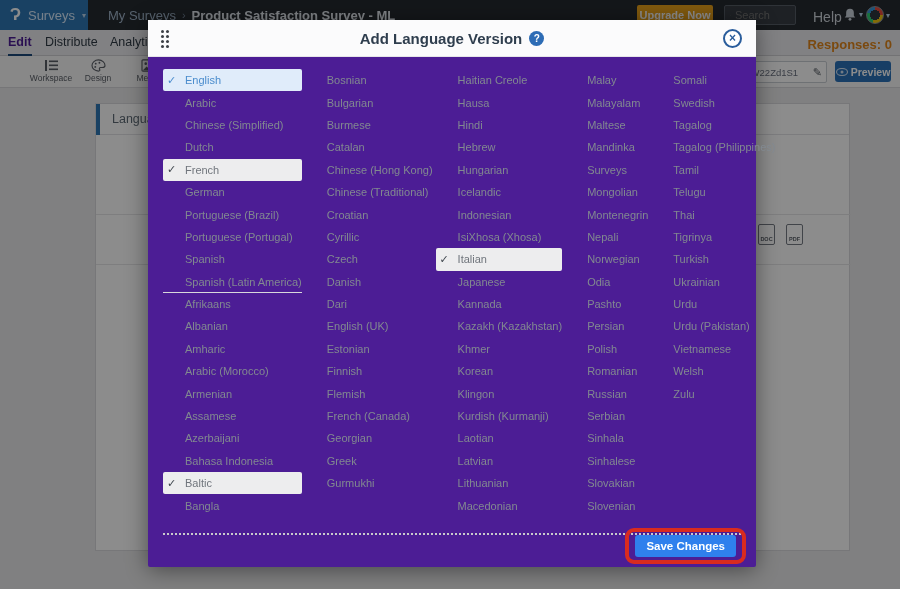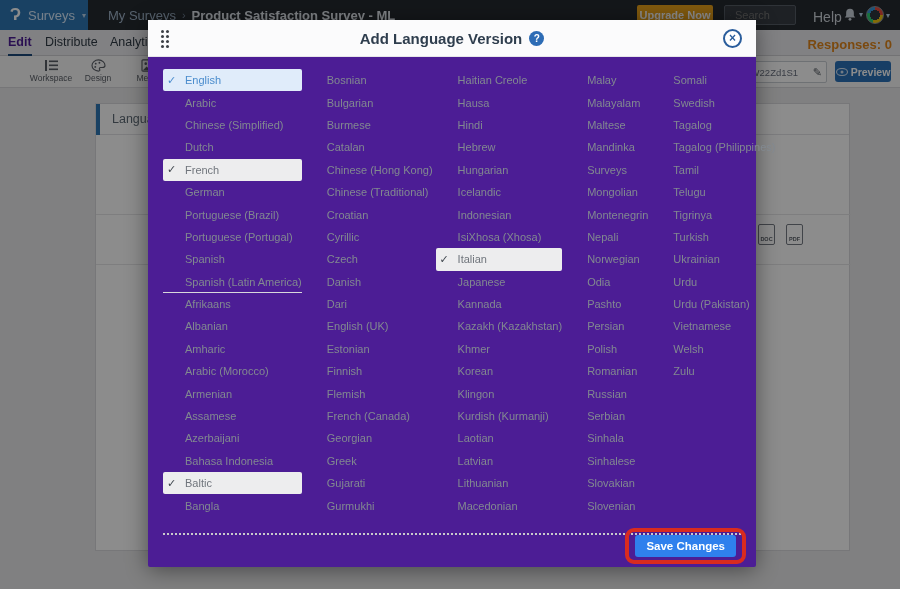--- a/index.html
+++ b/index.html
@@ -304,23 +304,20 @@
           <div class="lang-item">
             <span>French (Canada)</span>
           </div>
           <div class="lang-item">
             <span>Georgian</span>
           </div>
           <div class="lang-item">
             <span>Greek</span>
           </div>
           <div class="lang-item">
-            <span>Gujarati</span>
-          </div>
-          <div class="lang-item">
             <span>Gurmukhi</span>
           </div>
         </div>
         <div class="lang-col">
           <div class="lang-item">
             <span>Haitian Creole</span>
           </div>
           <div class="lang-item">
             <span>Hausa</span>
           </div>
@@ -453,20 +450,23 @@
             <span>Tagalog</span>
           </div>
           <div class="lang-item">
             <span>Tagalog (Philippines)</span>
           </div>
           <div class="lang-item">
             <span>Tamil</span>
           </div>
           <div class="lang-item">
             <span>Telugu</span>
+          </div>
+          <div class="lang-item">
+            <span>Thai</span>
           </div>
           <div class="lang-item">
             <span>Tigrinya</span>
           </div>
           <div class="lang-item">
             <span>Turkish</span>
           </div>
           <div class="lang-item">
             <span>Ukrainian</span>
           </div>

